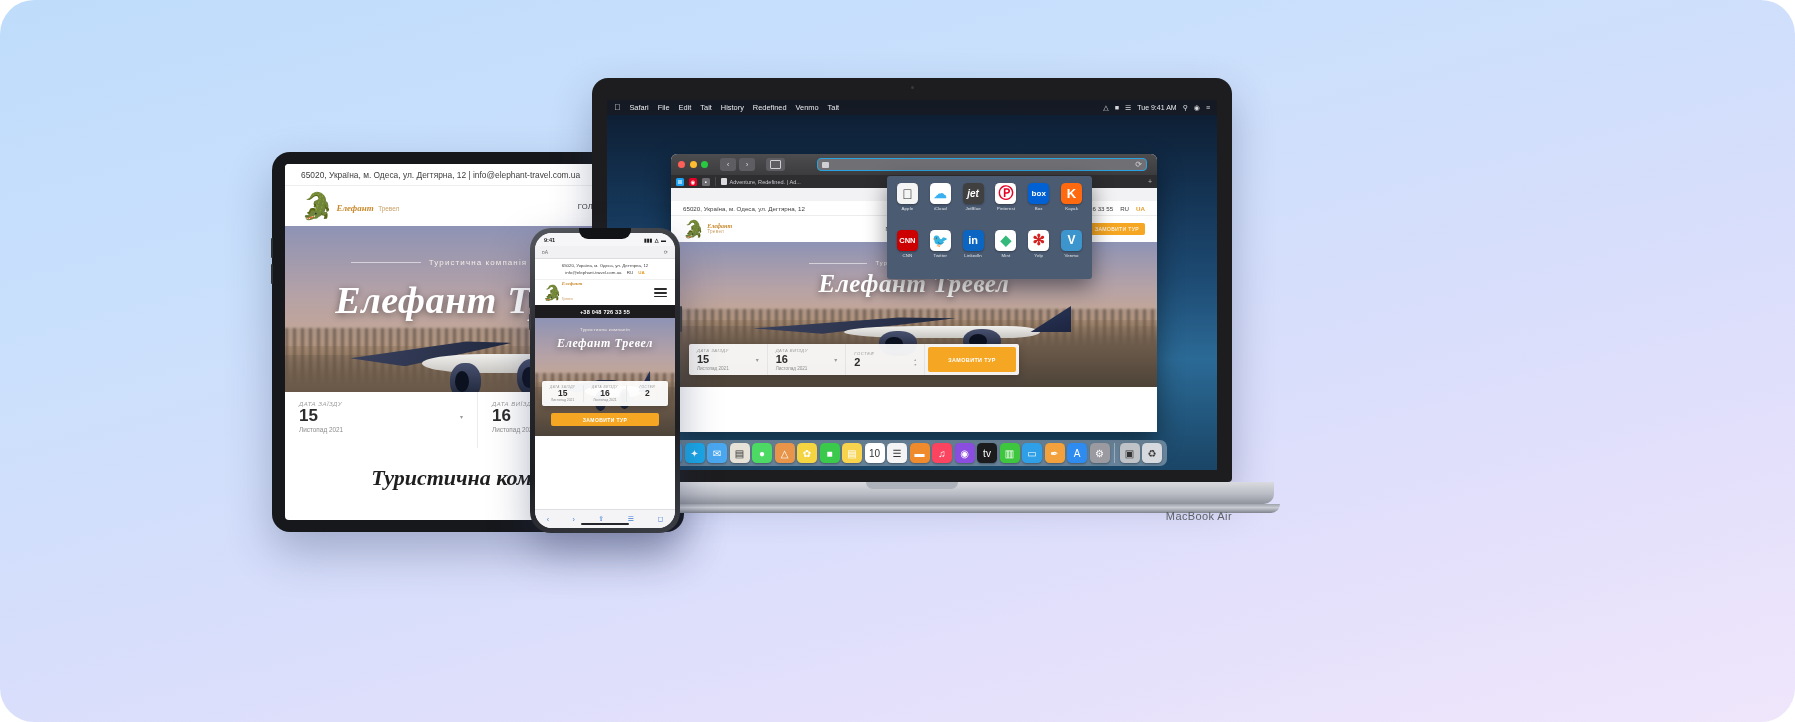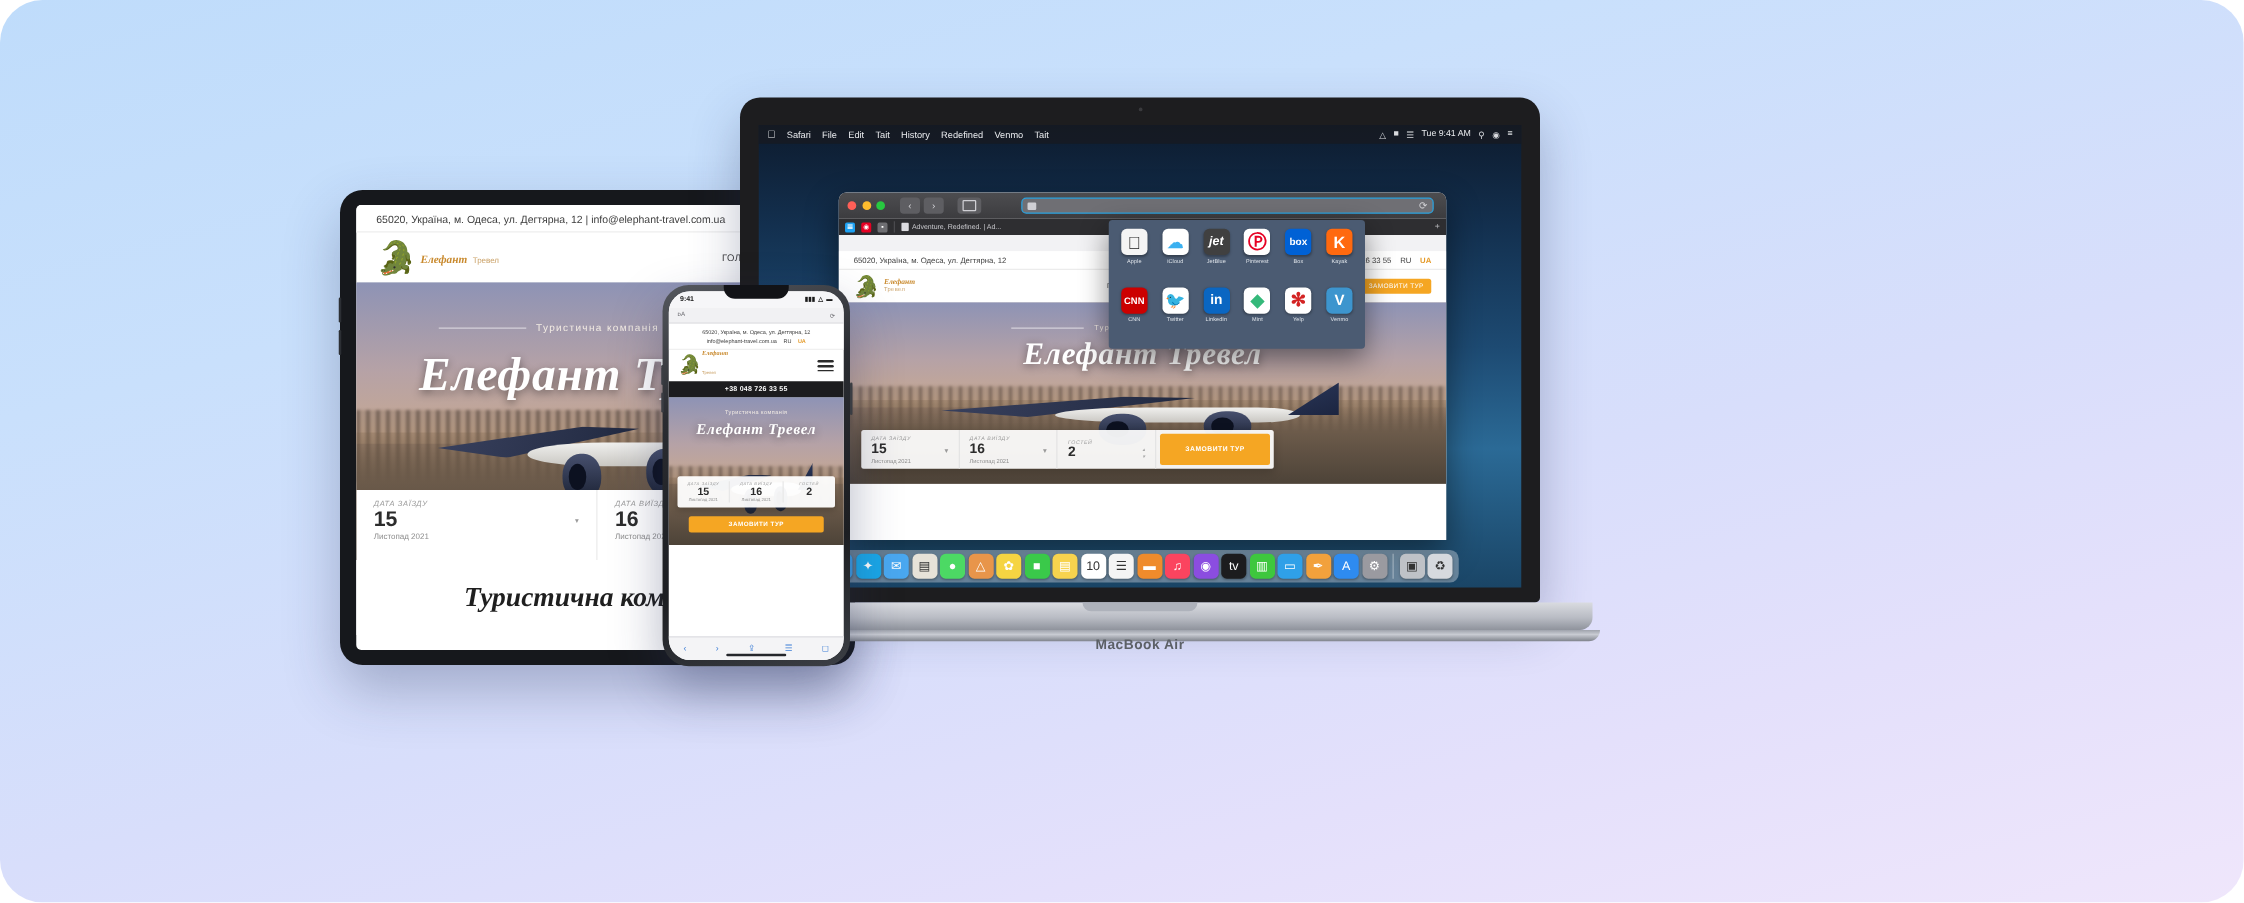--- a/index.html
+++ b/index.html
@@ -35,22 +35,22 @@
   .mb-notch{
     position:absolute;left:50%;margin-left:-46px;top:0;width:92px;height:7px;
     background:#aeb2bb;border-radius:0 0 7px 7px;
   }
   .mb-foot{
     position:absolute;left:-48px;top:426px;width:736px;height:9px;
     background:linear-gradient(180deg,#9fa3ac 0%,#c8cbd2 40%,#7f838c 100%);
     border-radius:0 0 26px 26px;
   }
   .mb-label{
-    position:absolute;left:0;top:432px;width:640px;text-align:center;
-    font-size:11px;color:#5c6066;letter-spacing:.4px;font-weight:bold;
+    position:absolute;left:0;top:432px;width:640px;text-align:right;
+    font-size:11px;color:#5c6066;letter-spacing:.4px;
   }
 
   
   .menubar{
     position:absolute;left:0;top:0;width:100%;height:15px;
     background:rgba(22,26,34,.86);
     display:flex;align-items:center;padding:0 7px;box-sizing:border-box;
     font-size:7.4px;color:#e9ebee;gap:9px;
   }
   .menubar .apple{font-size:8.5px;line-height:1;}

